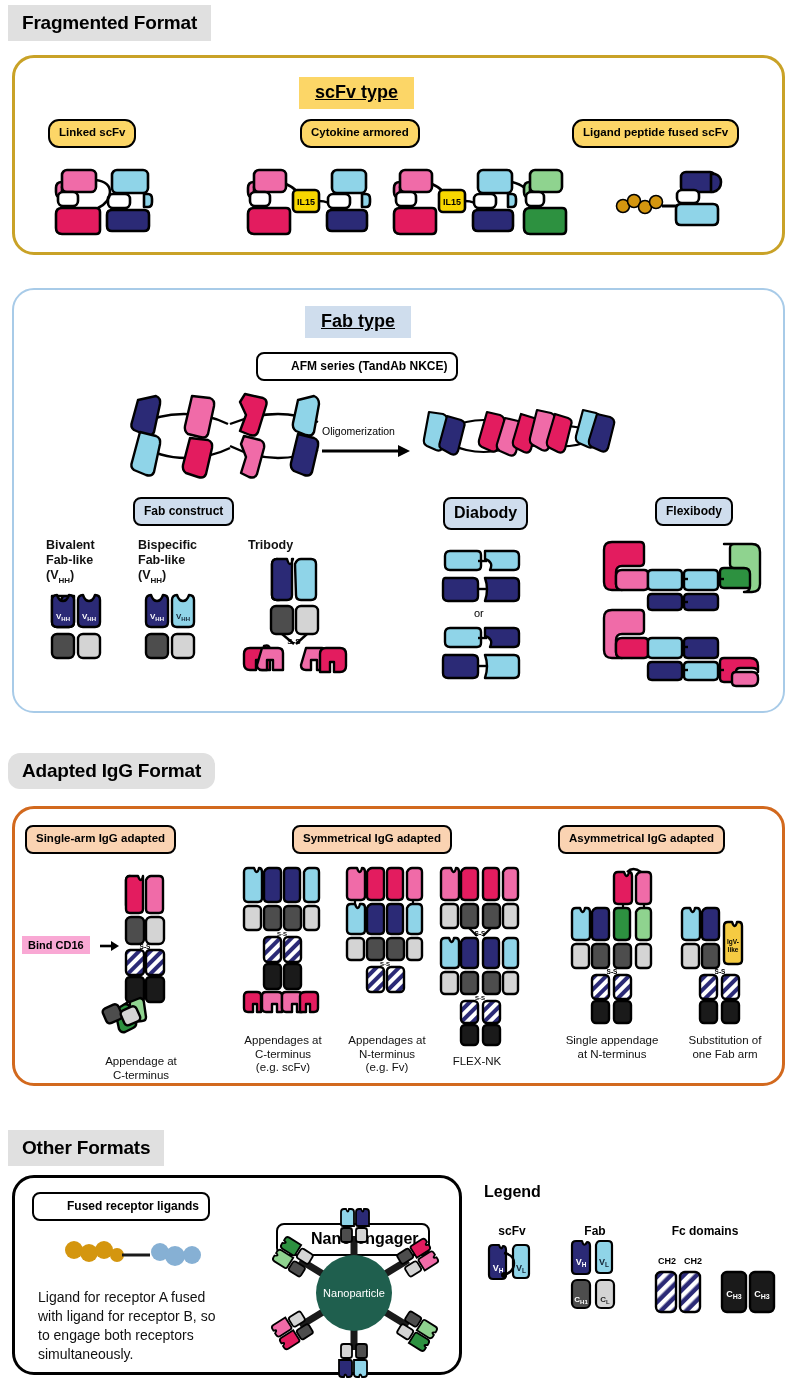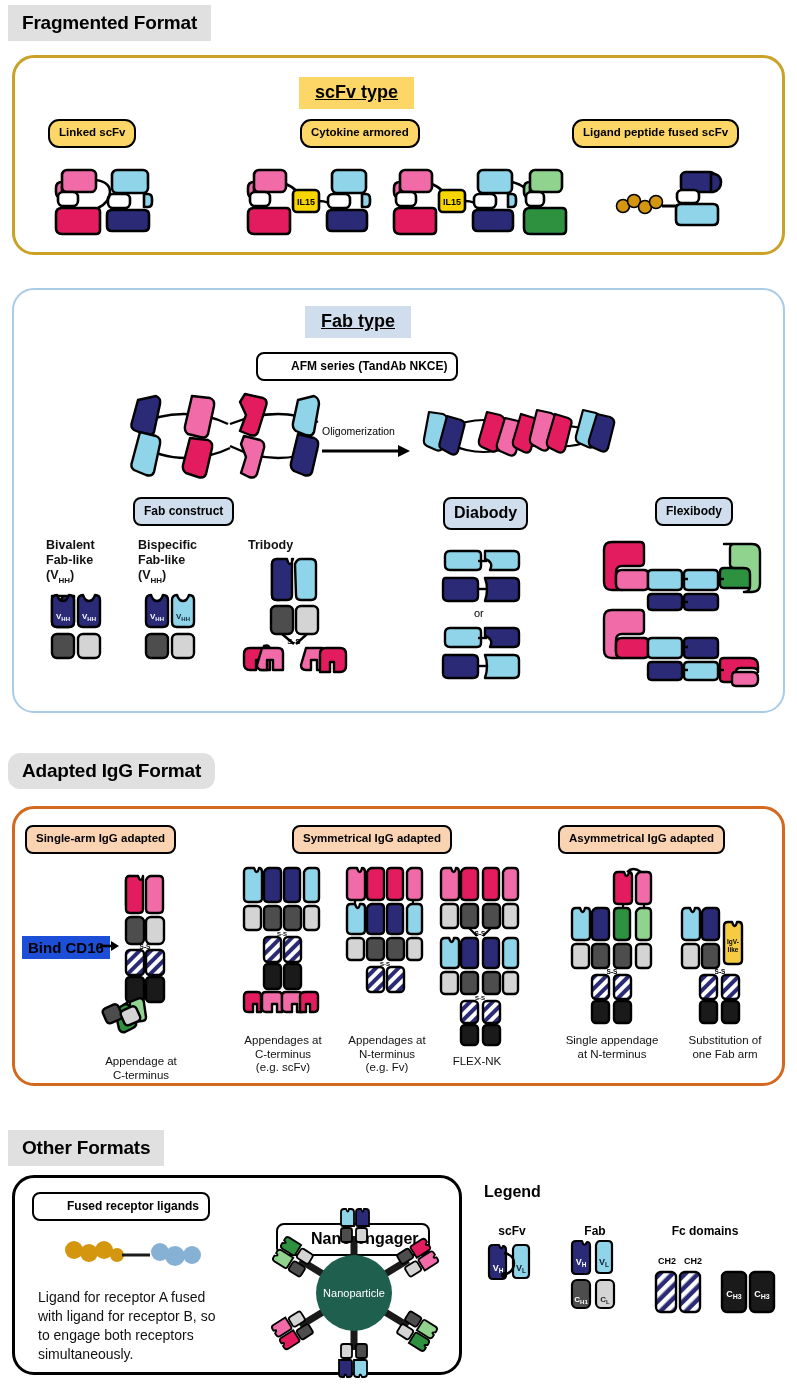--- a/index.html
+++ b/index.html
@@ -77,23 +77,23 @@
   .bodytext {
     position:absolute;
     font-size:14px;
     line-height:1.35;
     color:#111;
     white-space:pre-line;
   }
 
   .bindlabel {
     position:absolute;
-    background:#1d4ed8;
+    background:#f9a8d4;
     font-weight:bold;
-    font-size:15px;
+    font-size:11px;
     padding:3px 6px;
     white-space:nowrap;
   }
 
   .olabel { position:absolute; font-size:10.5px; }
   .orlabel{ position:absolute; font-size:11px; }
 
   svg { position:absolute; overflow:visible; }
   .np-text {
     font-family:"Liberation Sans", sans-serif;

